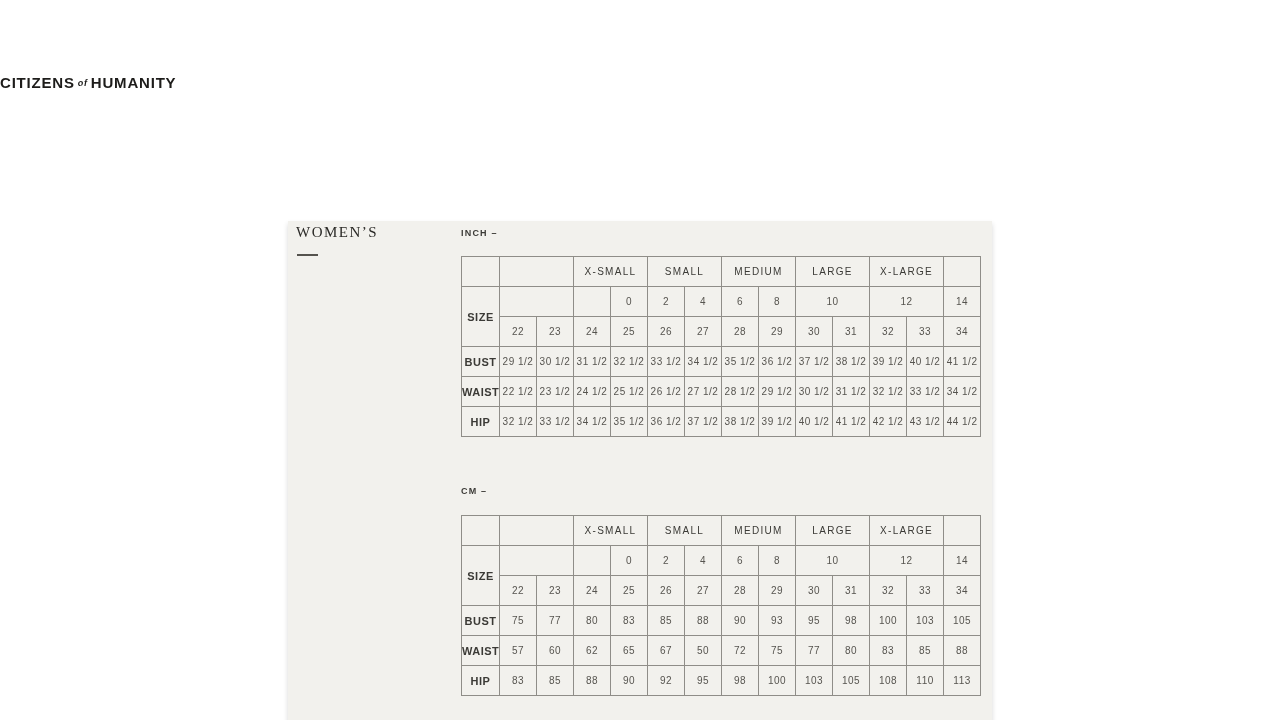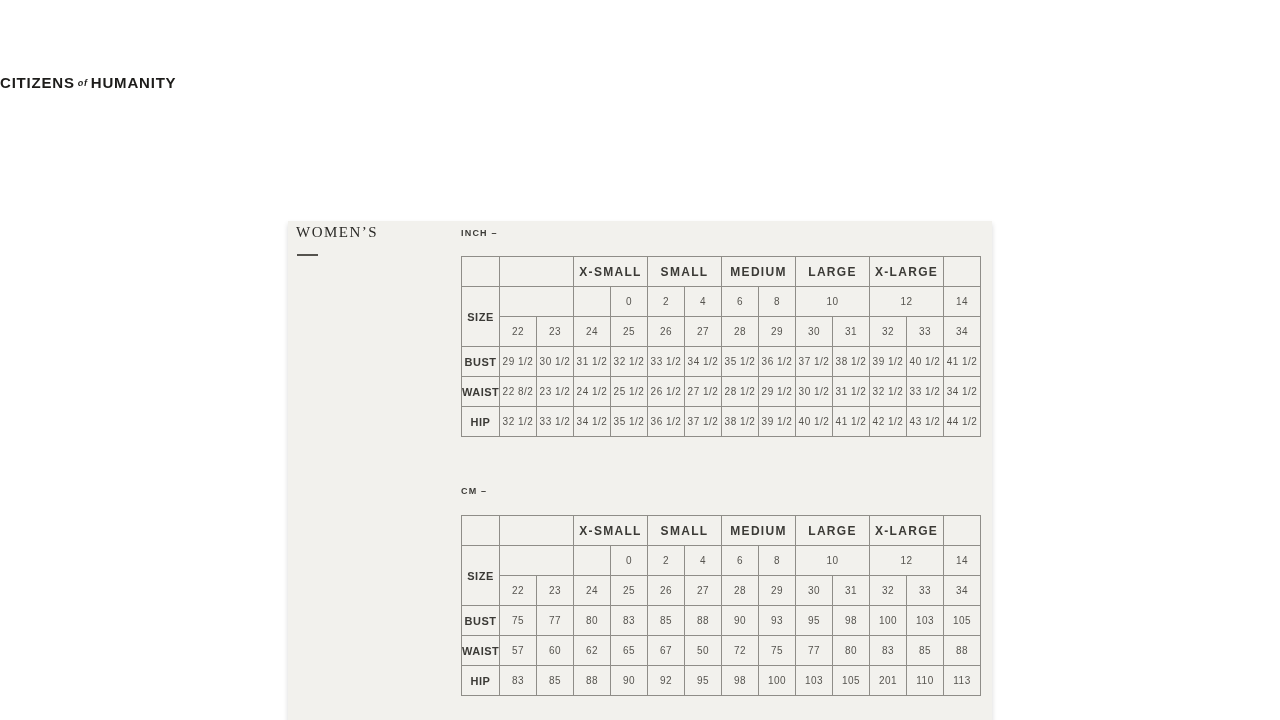--- a/index.html
+++ b/index.html
@@ -87,22 +87,22 @@
     letter-spacing: 0.5px;
     color: #56544f;
   }
   table.size-table td.lbl {
     font-size: 11px;
     font-weight: bold;
     letter-spacing: 0.5px;
     color: #3b3a36;
   }
   table.size-table td.group {
-    font-size: 12px;
-    font-weight: bold;
+    font-size: 10px;
+    font-weight: normal;
     letter-spacing: 1.3px;
     color: #3b3a36;
   }
 </style>
 </head>
 <body>
 
 <div class="page">
 
   <header class="logo">
@@ -182,21 +182,21 @@
               <td>35 1/2</td>
               <td>36 1/2</td>
               <td>37 1/2</td>
               <td>38 1/2</td>
               <td>39 1/2</td>
               <td>40 1/2</td>
               <td>41 1/2</td>
             </tr>
             <tr>
               <td class="lbl">WAIST</td>
-              <td>22 8/2</td>
+              <td>22 1/2</td>
               <td>23 1/2</td>
               <td>24 1/2</td>
               <td>25 1/2</td>
               <td>26 1/2</td>
               <td>27 1/2</td>
               <td>28 1/2</td>
               <td>29 1/2</td>
               <td>30 1/2</td>
               <td>31 1/2</td>
               <td>32 1/2</td>
@@ -318,21 +318,21 @@
               <td>83</td>
               <td>85</td>
               <td>88</td>
               <td>90</td>
               <td>92</td>
               <td>95</td>
               <td>98</td>
               <td>100</td>
               <td>103</td>
               <td>105</td>
-              <td>201</td>
+              <td>108</td>
               <td>110</td>
               <td>113</td>
             </tr>
           </tbody>
         </table>
       </div>
   </section>
 
 </div>
 

